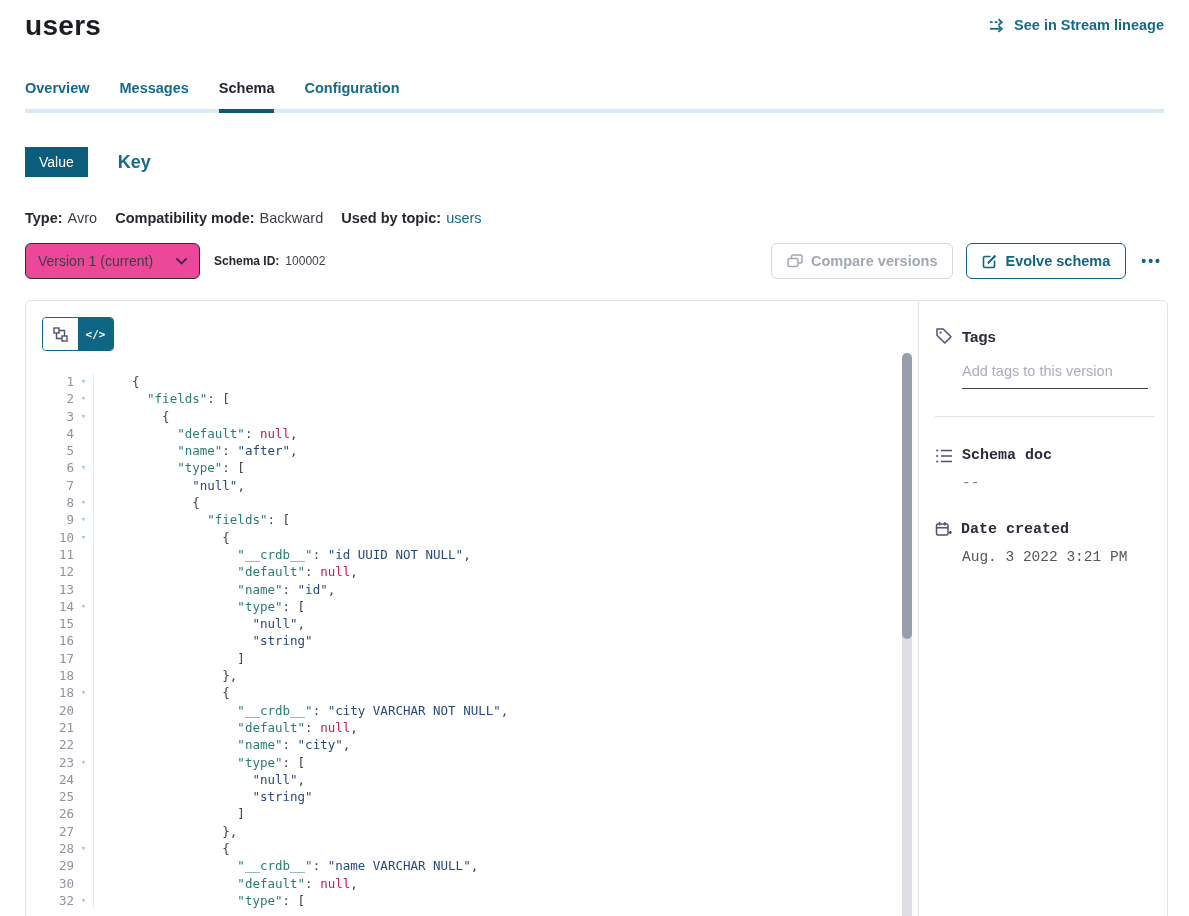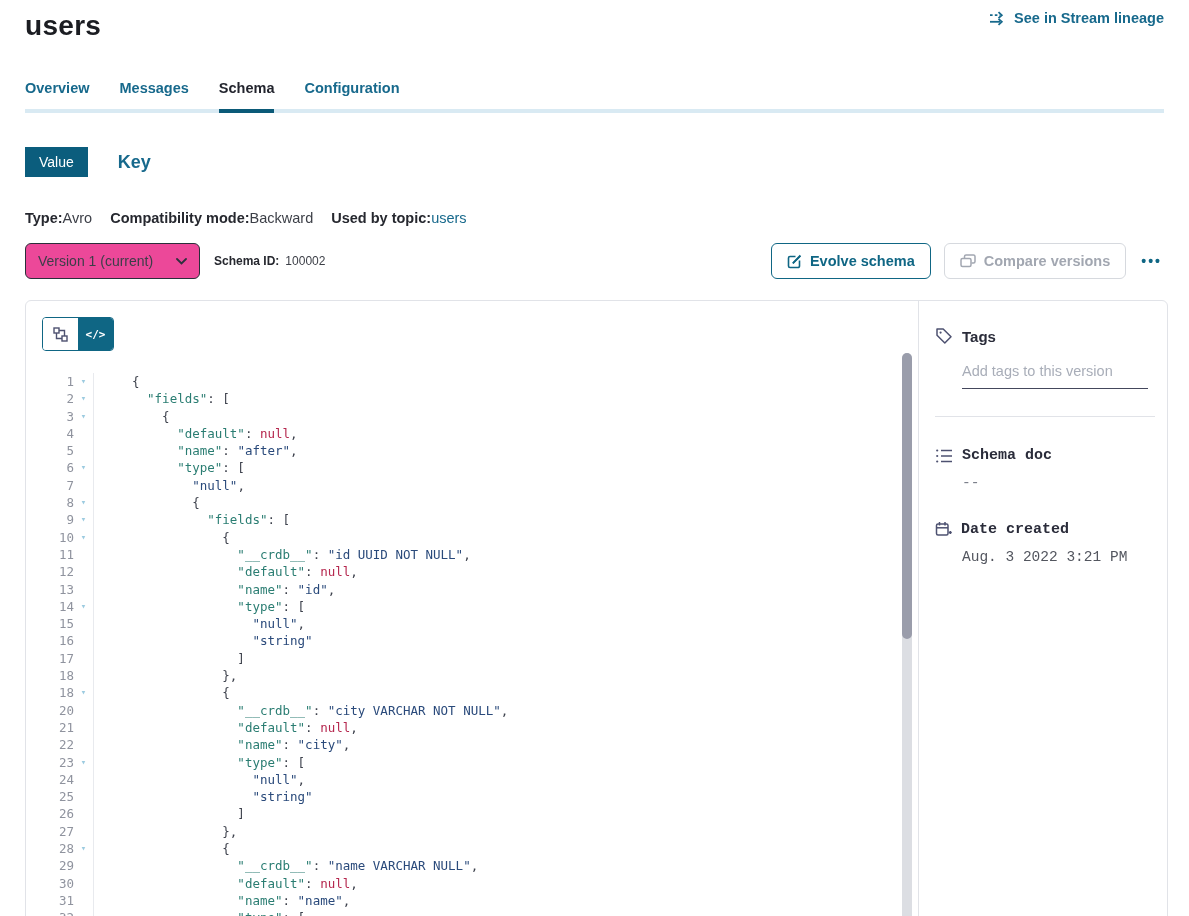--- a/index.html
+++ b/index.html
@@ -2,38 +2,38 @@
 <html><head>
 <meta charset="utf-8">
 <style>
   * { box-sizing: border-box; margin: 0; padding: 0; }
   html,body { width:1189px; height:916px; overflow:hidden; background:#fff;
     font-family:"Liberation Sans", sans-serif; color:#2b2d36; }
 
   
   .header { display:flex; justify-content:space-between; align-items:flex-start; padding:10px 25px 0 25px; }
   .page-title { font-size:28px; font-weight:700; color:#1b1d22; letter-spacing:.3px; }
-  .lineage-link { display:flex; align-items:center; gap:7px; 
+  .lineage-link { display:flex; align-items:center; gap:7px; margin-top:7px;
     color:#17698c; font-size:14.5px; font-weight:700; cursor:pointer; }
 
   
   .tabs { display:flex; gap:30px; margin:38px 25px 0 25px; border-bottom:4px solid #d9eaf3;align-items:center; }
   .tab { font-size:14.5px; font-weight:600; color:#17698c; padding-bottom:13px;
     margin-bottom:-4px; border-bottom:4px solid transparent; cursor:pointer; }
   .tab.active { color:#23252e; border-bottom-color:#0b5a78; }
 
   
   .vk-row { display:flex; align-items:center; margin:34px 25px 0 25px; }
   .vk-btn { height:30px; padding:0 14px; border-radius:0; background:#0b5d7d; color:#fff;
     font-size:14px; border:none; display:flex; align-items:center; cursor:pointer; }
   .vk-key { margin-left:30px; color:#17698c; font-size:18px; font-weight:600; cursor:pointer; }
 
   
   .meta-row { display:flex; align-items:center; gap:18px; margin:33px 25px 0 25px; font-size:14.5px; }
-  .meta-pair { display:flex; }
+  .meta-pair { display:flex; gap:5px; }
   .meta-label { font-weight:700; color:#26282f; }
   .meta-value { color:#3c3f47; }
   .meta-link { color:#17698c; cursor:pointer; }
 
   
   .version-row { display:flex; align-items:center; margin:17px 25px 0 25px; }
   .select { width:175px; height:36px; border:1px solid #2b2f3a; border-radius:6px;
     display:flex; align-items:center; justify-content:space-between; padding:0 12px;
     font-size:14px; color:#3b3e48; cursor:pointer; background:#ec4899; }
   .schema-id { display:flex; gap:6px; margin-left:14px; font-size:12px; }
@@ -137,38 +137,38 @@
       <svg width="11" height="7" viewBox="0 0 11 7" fill="none" stroke="currentColor" stroke-width="1.8" stroke-linecap="round">
           <path d="M1 1 L5.5 5.5 L10 1"></path>
         </svg>
     </span>
   </div>
   <div class="schema-id">
     <span class="meta-label">Schema ID:</span>
     <span class="meta-value">100002</span>
   </div>
   <div class="right-actions">
+    <button class="btn btn-disabled">
+      <span class="side-icon" style="color:#a2a7b1">
+        <svg width="16" height="15" viewBox="0 0 16 15" fill="none" stroke="currentColor" stroke-width="1.5">
+          <rect x="1" y="4.5" width="10" height="8" rx="1.5"></rect>
+            <path d="M4.5 4 V2.5 A1.5 1.5 0 0 1 6 1 H13.5 A1.5 1.5 0 0 1 15 2.5 V7.5 A1.5 1.5 0 0 1 13.5 9 H11.5"></path>
+        </svg>
+      </span>
+      <span>Compare versions</span>
+    </button>
     <button class="btn btn-outline">
       <span class="side-icon" style="color:#0f6684">
         <svg width="15" height="15" viewBox="0 0 15 15" fill="none" stroke="currentColor" stroke-width="1.6">
           <path d="M8.5 2.5 H3 A1.5 1.5 0 0 0 1.5 4 V12 A1.5 1.5 0 0 0 3 13.5 H11 A1.5 1.5 0 0 0 12.5 12 V6.5"></path>
           <path d="M6 9.2 L13 2.2 L12.8 2 L6 9"></path>
             <path d="M5.8 9.4 L13.2 2"></path>
         </svg>
       </span>
       <span>Evolve schema</span>
-    </button>
-    <button class="btn btn-disabled">
-      <span class="side-icon" style="color:#a2a7b1">
-        <svg width="16" height="15" viewBox="0 0 16 15" fill="none" stroke="currentColor" stroke-width="1.5">
-          <rect x="1" y="4.5" width="10" height="8" rx="1.5"></rect>
-            <path d="M4.5 4 V2.5 A1.5 1.5 0 0 1 6 1 H13.5 A1.5 1.5 0 0 1 15 2.5 V7.5 A1.5 1.5 0 0 1 13.5 9 H11.5"></path>
-        </svg>
-      </span>
-      <span>Compare versions</span>
     </button>
     <span class="more-dots">•••</span>
   </div>
 </div>
 
 <div class="panel">
   <div class="code-area">
     <div class="view-toggle">
       <div class="vt-btn vt-tree">
         <span class="side-icon">
@@ -208,21 +208,20 @@
         <div class="code-row"><span class="ln">21</span><span class="fold"></span><span class="code-text"><span class="tok-w">              </span><span class="tok-k">"default"</span><span class="tok-p">: </span><span class="tok-n">null</span><span class="tok-p">,</span></span></div>
         <div class="code-row"><span class="ln">22</span><span class="fold"></span><span class="code-text"><span class="tok-w">              </span><span class="tok-k">"name"</span><span class="tok-p">: </span><span class="tok-s">"city"</span><span class="tok-p">,</span></span></div>
         <div class="code-row"><span class="ln">23</span><span class="fold">▾</span><span class="code-text"><span class="tok-w">              </span><span class="tok-k">"type"</span><span class="tok-p">: [</span></span></div>
         <div class="code-row"><span class="ln">24</span><span class="fold"></span><span class="code-text"><span class="tok-w">                </span><span class="tok-s">"null"</span><span class="tok-p">,</span></span></div>
         <div class="code-row"><span class="ln">25</span><span class="fold"></span><span class="code-text"><span class="tok-w">                </span><span class="tok-s">"string"</span></span></div>
         <div class="code-row"><span class="ln">26</span><span class="fold"></span><span class="code-text"><span class="tok-w">              </span><span class="tok-p">]</span></span></div>
         <div class="code-row"><span class="ln">27</span><span class="fold"></span><span class="code-text"><span class="tok-w">            </span><span class="tok-p">},</span></span></div>
         <div class="code-row"><span class="ln">28</span><span class="fold">▾</span><span class="code-text"><span class="tok-w">            </span><span class="tok-p">{</span></span></div>
         <div class="code-row"><span class="ln">29</span><span class="fold"></span><span class="code-text"><span class="tok-w">              </span><span class="tok-k">"__crdb__"</span><span class="tok-p">: </span><span class="tok-s">"name VARCHAR NULL"</span><span class="tok-p">,</span></span></div>
         <div class="code-row"><span class="ln">30</span><span class="fold"></span><span class="code-text"><span class="tok-w">              </span><span class="tok-k">"default"</span><span class="tok-p">: </span><span class="tok-n">null</span><span class="tok-p">,</span></span></div>
-        <div class="code-row"><span class="ln">31</span><span class="fold"></span><span class="code-text"><span class="tok-w">              </span><span class="tok-k">"name"</span><span class="tok-p">: </span><span class="tok-s">"name"</span><span class="tok-p">,</span></span></div>
         <div class="code-row"><span class="ln">32</span><span class="fold">▾</span><span class="code-text"><span class="tok-w">              </span><span class="tok-k">"type"</span><span class="tok-p">: [</span></span></div>
       </div>
     <div class="scrollbar-track">
       <div class="scrollbar-thumb"></div>
     </div>
   </div>
 
   <div class="side">
     <div class="side-head">
       <span class="side-icon">

